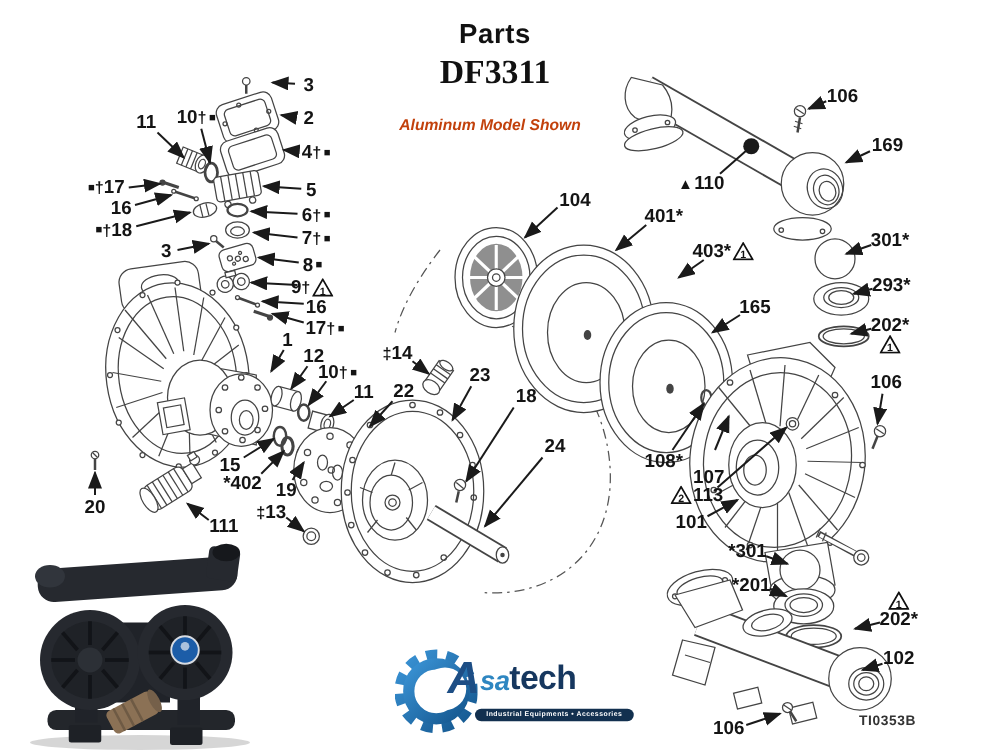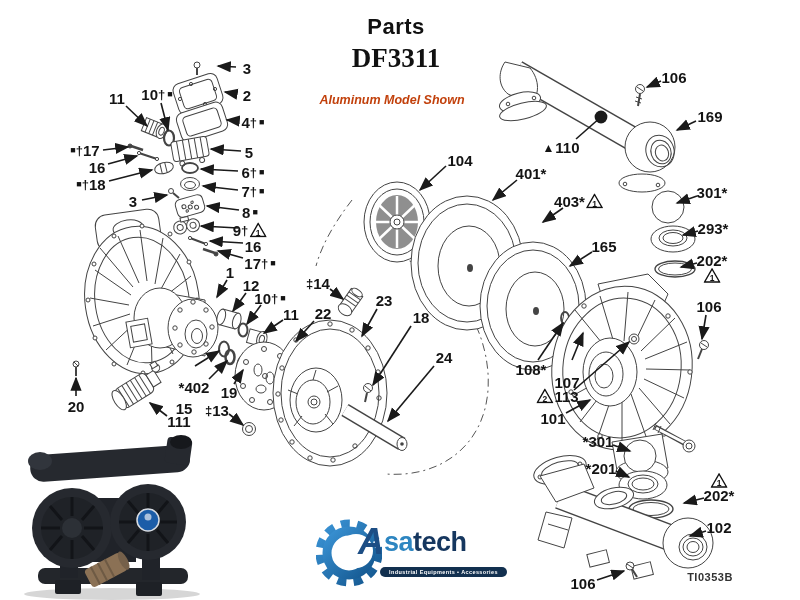--- a/index.html
+++ b/index.html
@@ -19,21 +19,21 @@
   .callout .sq{font-size:9px;margin-left:2px;}
   .callout .dg{font-size:13px;}
   .callout .flag{font-size:12px;margin-right:1px;}
   .callout .tri{display:inline-flex;margin:0 1px;}
   .drawno{position:absolute;left:710px;top:577px;transform:translate(-50%,-50%);
           font-size:11px;font-weight:600;color:#333;letter-spacing:.5px;}
   .logo{position:absolute;left:316px;top:513px;width:180px;height:82px;}
   .logo .gear{position:absolute;left:0;top:2px;}
   .logo .word{position:absolute;left:42px;top:14px;display:flex;align-items:flex-end;}
   .logo .l-a{font-size:36px;font-weight:bold;font-style:italic;color:#1d4e85;line-height:.85;}
-  .logo .l-sa{font-size:27px;font-weight:bold;color:#2e86c1;letter-spacing:-.5px;}
+  .logo .l-sa{font-size:22px;font-weight:bold;color:#2e86c1;letter-spacing:-.5px;font-style:italic;}
   .logo .l-tech{font-size:27px;font-weight:bold;color:#16375f;letter-spacing:-.5px;}
   .logo .tag{position:absolute;left:64px;top:54px;background:#12304f;color:#fff;
              font-size:5.5px;font-weight:bold;padding:2px 9px;border-radius:7px;
              letter-spacing:.4px;white-space:nowrap;}
 </style>
 </head>
 <body>
 
 <div class="stage">
 
@@ -668,21 +668,21 @@
     </div>
     <div class="callout" style="left: 251px; top: 285px;">
       <span class="row">12</span>
     </div>
     <div class="callout" style="left: 270px; top: 298px;">
       <span class="row">10<span class="dg">†</span><span class="sq">■</span></span>
     </div>
     <div class="callout" style="left: 291px; top: 314px;">
       <span class="row">11</span>
     </div>
-    <div class="callout" style="left: 184px; top: 372px; margin-top: 36px;">
+    <div class="callout" style="left: 184px; top: 372px;">
       <span class="row">15</span>
     </div>
     <div class="callout" style="left: 194px; top: 387px;">
       <span class="row">*402</span>
     </div>
     <div class="callout" style="left: 229px; top: 392px; justify-content: flex-end;">
       <span class="row">19</span>
     </div>
     <div class="callout" style="left: 217px; top: 410px;">
       <span class="row"><span class="dg">‡</span>13</span>

